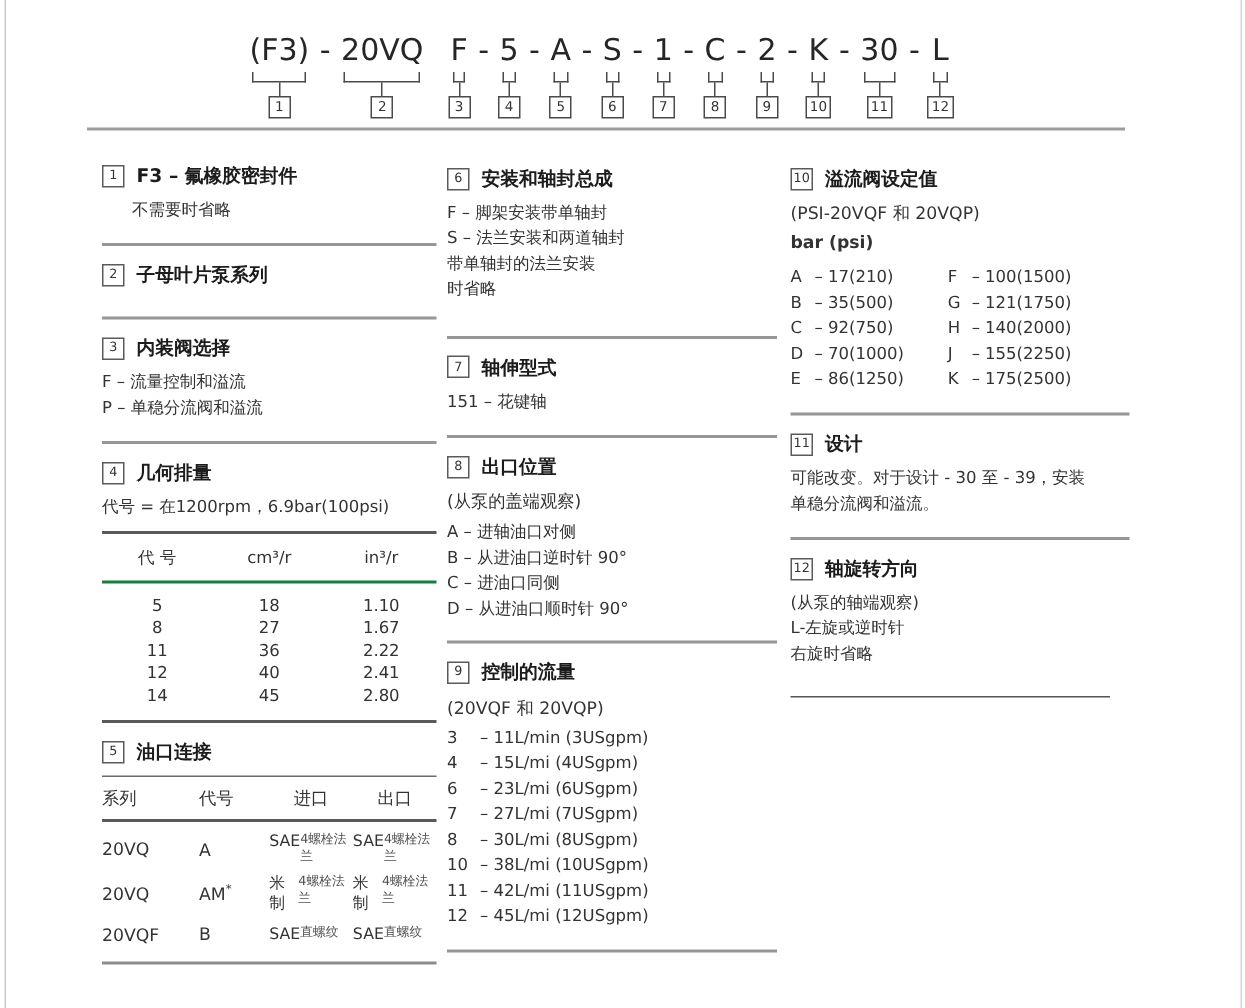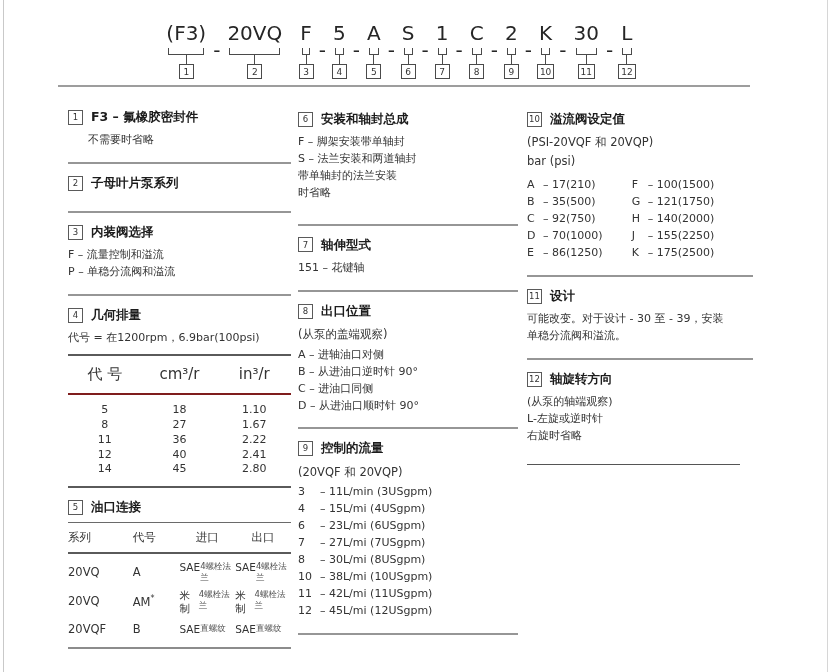--- a/index.html
+++ b/index.html
@@ -8,21 +8,21 @@
     width:830px; height:672px; position:relative; overflow:hidden;
     background:#ffffff; color:#2b2b2b;
     font-family:"DejaVu Sans", sans-serif;
   }
   .edge-left  { position:absolute; left:3px;  top:0; width:1px; height:672px; background:#c9c9c9; }
   .edge-right { position:absolute; left:827px; top:0; width:1px; height:672px; background:#d6d6d6; }
   .top-rule   { position:absolute; top:85px; left:58px; width:692px; height:2px; background:#9d9d9d; }
 
   
   .code-wrap { position:absolute; top:20px; left:110px; width:580px;
-               display:flex; justify-content:center; align-items:center; }
+               display:flex; justify-content:center; align-items:flex-start; }
   .seg { display:flex; flex-direction:column; align-items:center; }
   .seg-text { font-size:20px; line-height:26px; color:#262626; padding:0 2px; white-space:nowrap; }
   .seg-bracket { align-self:stretch; height:7px; border:1px solid #4a4a4a; border-top:none; margin:2px 4px 0 4px; }
   .seg-stem { width:1px; height:9px; background:#4a4a4a; }
   .seg-box { min-width:15px; height:15px; padding:0 2px; border:1px solid #4a4a4a;
              display:flex; align-items:center; justify-content:center; font-size:9px; color:#333; }
   .seg-sep { font-size:20px; line-height:26px; margin:0 5px; min-width:4px; text-align:center; color:#262626; }
 
   
   .col { position:absolute; font-size:11px; line-height:1.45; color:#333; }
@@ -38,21 +38,21 @@
             display:flex; align-items:center; justify-content:center;
             font-size:8.5px; font-weight:normal; color:#333; }
   .line { margin:1px 0; }
   .indent1 { margin-left:20px; }
   .indent2 { margin-left:30px; }
   .note { margin:2px 0 4px 0; font-size:11.5px; }
 
   
   .disp { margin-top:8px; border-top:2px solid #5a5a5a; }
   .disp-head { display:grid; grid-template-columns:33% 34% 33%; padding:8px 0 7px;
-               border-bottom:2px solid #7f1d1d; font-size:15px; }
+               border-bottom:2px solid #15803d; font-size:11px; }
   .disp-head span { text-align:center; }
   .disp-body { padding:8px 0 9px; border-bottom:2px solid #5a5a5a; }
   .disp-row { display:grid; grid-template-columns:33% 34% 33%; }
   .disp-row span { text-align:center; line-height:1.35; font-size:11px; }
 
   
   .port { margin-top:2px; border-top:1.5px solid #6a6a6a; }
   .port-head { display:grid; grid-template-columns:29% 21% 25% 25%; padding:6px 0;
                border-bottom:2px solid #5a5a5a; font-size:11.5px; }
   .port-head .h3, .port-head .h4 { text-align:center; }
@@ -366,21 +366,21 @@
 </div>
 
 <div class="col col-right">
 
   <div class="sec rule">
     <div class="sec-head">
       <span class="numbox">10</span>
       <span>溢流阀设定值</span>
     </div>
     <div class="note">(PSI-20VQF 和 20VQP)</div>
-    <div class="note" style="margin-top:-2px;">bar (psi)</div>
+    <div class="note" style="margin-top:-2px;font-weight:bold;">bar (psi)</div>
     <div class="relief">
       <div>
         <div class="kv">
             <span class="k">A</span>
             <span>– 17(210)</span>
           </div>
         <div class="kv">
             <span class="k">B</span>
             <span>– 35(500)</span>
           </div>

